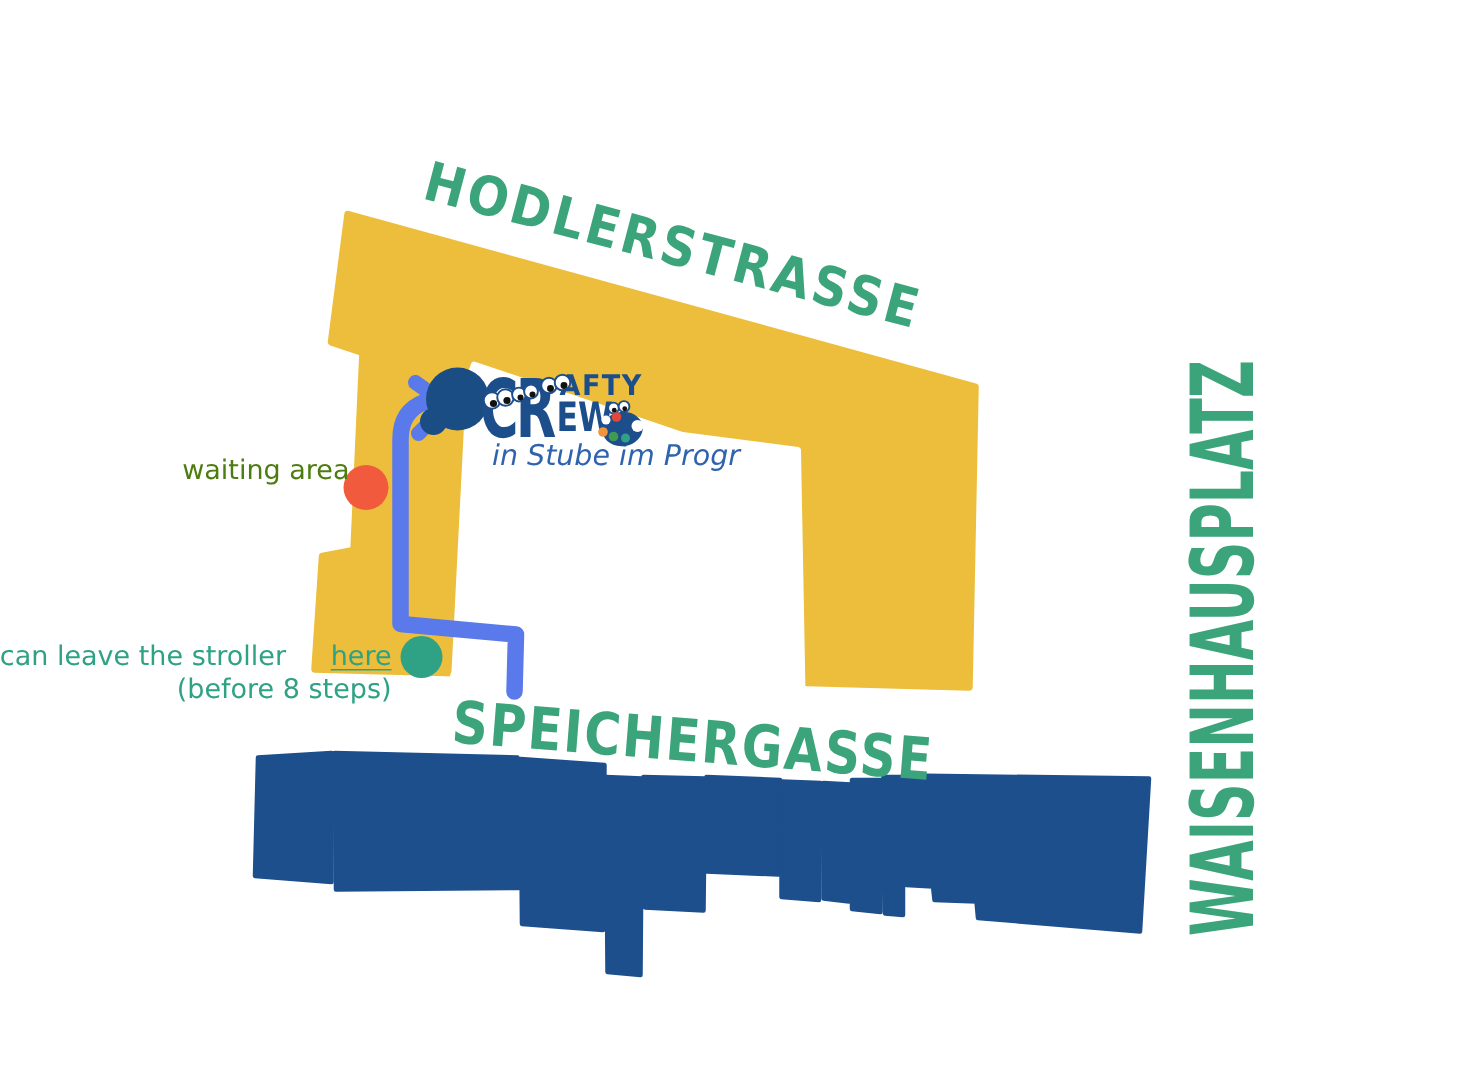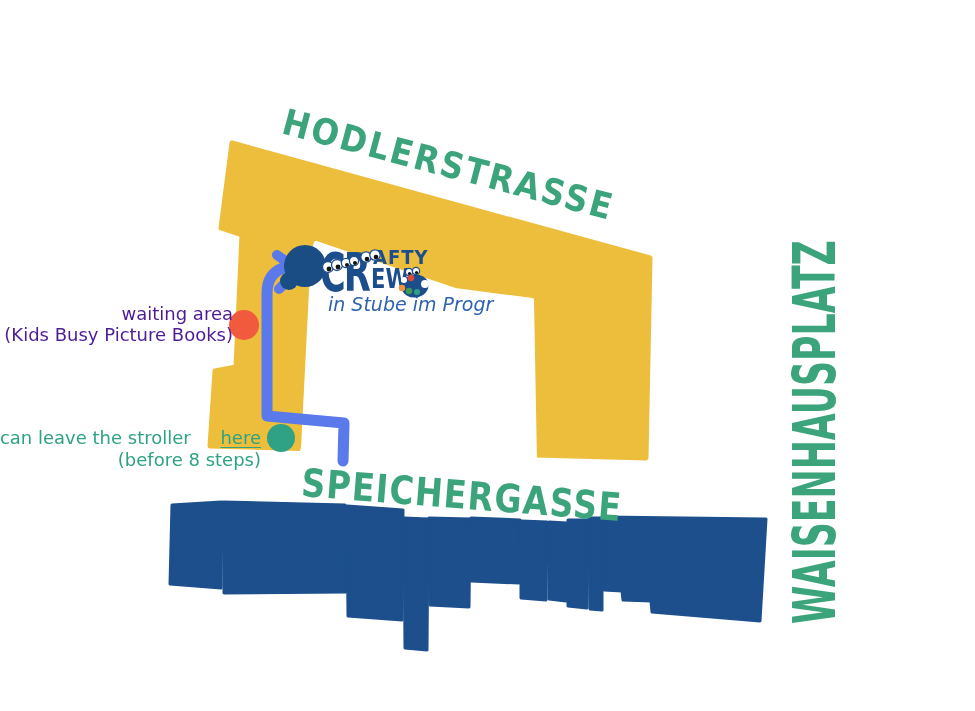--- a/index.html
+++ b/index.html
@@ -20,21 +20,21 @@
     color:#3BA47B;
     transform-origin:0 0;
     line-height:1;
   }
   #street-top{left:288px;top:104px;font-size:36px;letter-spacing:2.5px;transform:rotate(14.8deg) scaleX(0.9);}
   #street-bottom{left:303px;top:463px;font-size:39px;letter-spacing:1.5px;transform:rotate(4.5deg) scaleX(0.85);}
   #street-right{left:786px;top:624px;font-size:58px;letter-spacing:0px;transform:rotate(-90deg) scaleX(0.6);}
 
   .label-orange{
     right:742px;top:303px;
-    color:#4c1d95;font-size:18px;line-height:21px;text-align:right;
+    color:#4d7c0f;font-size:18px;line-height:21px;text-align:right;
   }
   .label-teal{
     right:714px;top:427px;
     color:#2FA285;font-size:18px;line-height:22px;text-align:right;
   }
   .label-teal .link{text-decoration:underline;text-underline-offset:3px;cursor:pointer;margin-left:24px;}
 
   .logo-part{color:#1D4E8C;font-weight:800;transform-origin:0 0;line-height:1;}
   #logo-cr{left:320px;top:246px;font-size:54px;letter-spacing:-3px;transform:scaleX(0.65);}
   #logo-afty{left:373px;top:248px;font-size:19px;letter-spacing:1px;transform:scaleX(0.95);}
@@ -82,21 +82,20 @@
   <div class="txt street" id="street-bottom">SPEICHERGASSE</div>
   <div class="txt street" id="street-right">WAISENHAUSPLATZ</div>
 
   <div class="txt logo-part" id="logo-cr">CR</div>
   <div class="txt logo-part" id="logo-afty">AFTY</div>
   <div class="txt logo-part" id="logo-ew">EW</div>
   <div class="txt" id="logo-caption">in Stube im Progr</div>
 
   <div class="txt label-orange">
     <div>waiting area</div>
-    <div>(Kids Busy Picture Books)</div>
   </div>
   <div class="txt label-teal">
     <div><span>you can leave the stroller </span><span class="link">here</span></div>
     <div>(before 8 steps)</div>
   </div>
 
   <svg id="overlay-svg" class="layer" width="975" height="711" viewBox="0 0 975 711">
     <g stroke="#1D4E8C" stroke-width="1.3" fill="#ffffff">
       <circle cx="328" cy="267" r="5.5"></circle>
         <circle cx="337" cy="265" r="5.5"></circle>

